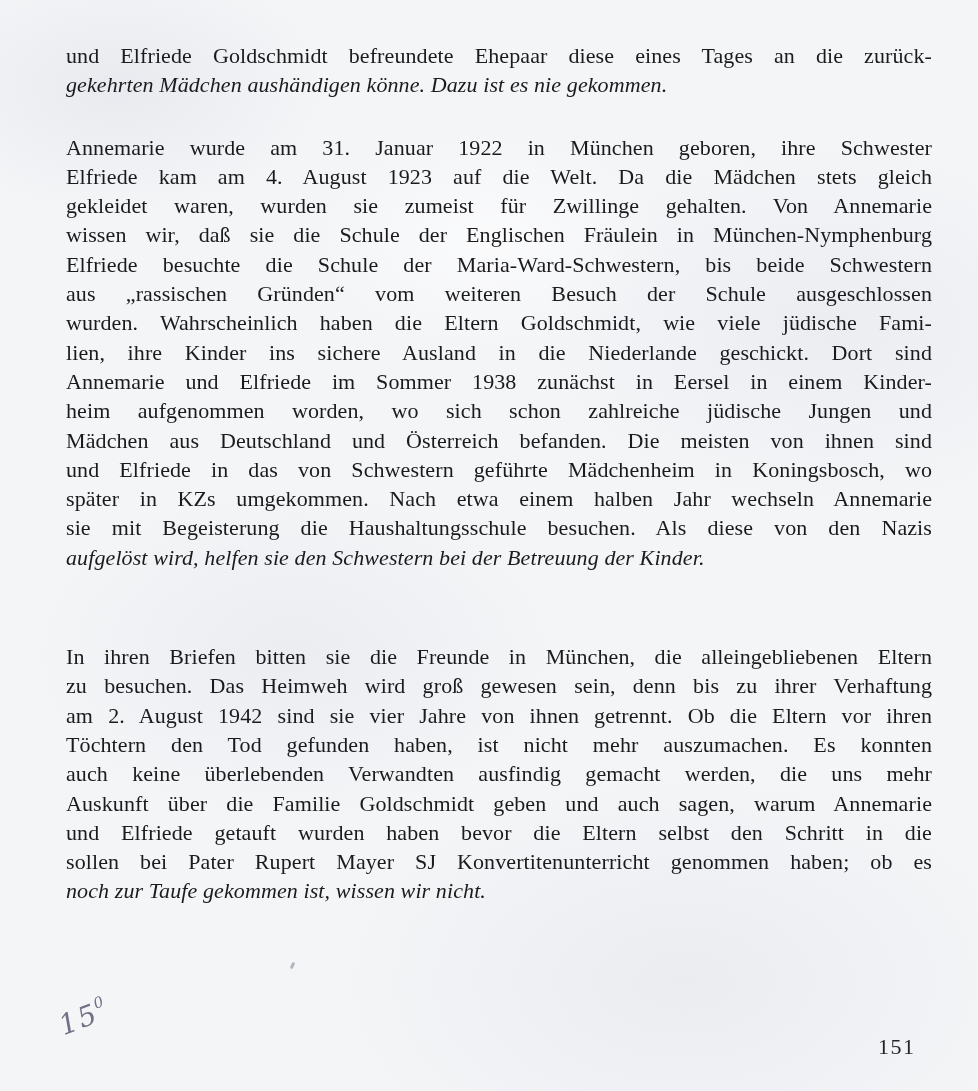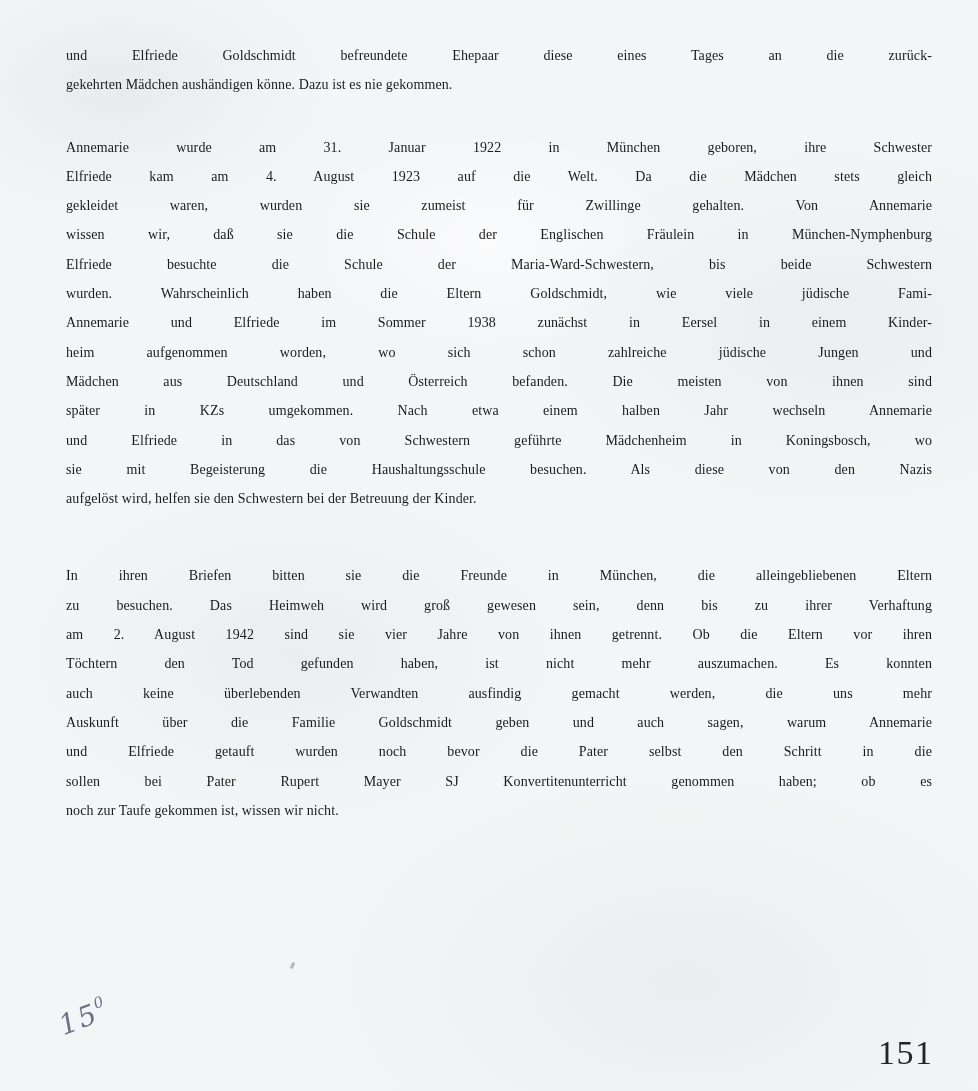--- a/index.html
+++ b/index.html
@@ -25,37 +25,38 @@
       radial-gradient(ellipse 420px 260px at 85% 30%, rgba(214,218,228,0.30), rgba(214,218,228,0) 70%),
       radial-gradient(ellipse 380px 240px at 30% 60%, rgba(208,212,222,0.25), rgba(208,212,222,0) 70%),
       radial-gradient(ellipse 500px 300px at 70% 90%, rgba(212,216,226,0.30), rgba(212,216,226,0) 70%),
       radial-gradient(ellipse 260px 160px at 50% 22%, rgba(255,255,255,0.6),  rgba(255,255,255,0) 70%);
   }
   .text-block {
     position: absolute;
     left: 66px;
     top: 41px;
     width: 866px;
-    font-size: 14px;
+    font-size: 22px;
     line-height: 29.3px;
     color: #1b1b1e;
     letter-spacing: 0.1px;
   }
   .para { margin: 0; }
   .para:nth-child(1) { margin-bottom: 33px; }
-  .para:nth-child(2) { margin-bottom: 48px; }
+  .para:nth-child(2) { margin-bottom: 70px; }
   .line {
     height: 29.3px;
     overflow: hidden;
     text-align: justify;
     text-align-last: justify;
   }
   .line.last {
     text-align: center;
     text-align-last: left;
+    font-style: italic;
   }
   .pencil-note {
     position: absolute;
     left: 66px;
     top: 1008px;
     transform: rotate(-21deg);
     transform-origin: left bottom;
     color: #5a5a74;
     font-family: "DejaVu Serif", serif;
     font-style: italic;
@@ -65,21 +66,21 @@
   }
   .pencil-note .sup {
     font-size: 15px;
     vertical-align: 13px;
     letter-spacing: 0;
   }
   .page-number {
     position: absolute;
     left: 878px;
     top: 1034px;
-    font-size: 34px;
+    font-size: 22px;
     color: #242427;
     letter-spacing: 1.5px;
   }
   .ink-speck {
     position: absolute;
     left: 291px;
     top: 962px;
     width: 3px;
     height: 7px;
     background: #9a9aa6;
@@ -95,37 +96,39 @@
     <div class="para">
       <div class="line">und Elfriede Goldschmidt befreundete Ehepaar diese eines Tages an die zurück-</div>
       <div class="line last">gekehrten Mädchen aushändigen könne. Dazu ist es nie gekommen.</div>
     </div>
     <div class="para">
       <div class="line">Annemarie wurde am 31. Januar 1922 in München geboren, ihre Schwester</div>
       <div class="line">Elfriede kam am 4. August 1923 auf die Welt. Da die Mädchen stets gleich</div>
       <div class="line">gekleidet waren, wurden sie zumeist für Zwillinge gehalten. Von Annemarie</div>
       <div class="line">wissen wir, daß sie die Schule der Englischen Fräulein in München-Nymphenburg</div>
       <div class="line">Elfriede besuchte die Schule der Maria-Ward-Schwestern, bis beide Schwestern</div>
+      <div class="line">aus „rassischen Gründen“ vom weiteren Besuch der Schule ausgeschlossen</div>
       <div class="line">wurden. Wahrscheinlich haben die Eltern Goldschmidt, wie viele jüdische Fami-</div>
+      <div class="line">lien, ihre Kinder ins sichere Ausland in die Niederlande geschickt. Dort sind</div>
       <div class="line">Annemarie und Elfriede im Sommer 1938 zunächst in Eersel in einem Kinder-</div>
       <div class="line">heim aufgenommen worden, wo sich schon zahlreiche jüdische Jungen und</div>
       <div class="line">Mädchen aus Deutschland und Österreich befanden. Die meisten von ihnen sind</div>
+      <div class="line">und Elfriede in das von Schwestern geführte Mädchenheim in Koningsbosch, wo</div>
       <div class="line">später in KZs umgekommen. Nach etwa einem halben Jahr wechseln Annemarie</div>
-      <div class="line">und Elfriede in das von Schwestern geführte Mädchenheim in Koningsbosch, wo</div>
       <div class="line">sie mit Begeisterung die Haushaltungsschule besuchen. Als diese von den Nazis</div>
       <div class="line last">aufgelöst wird, helfen sie den Schwestern bei der Betreuung der Kinder.</div>
     </div>
     <div class="para">
       <div class="line">In ihren Briefen bitten sie die Freunde in München, die alleingebliebenen Eltern</div>
       <div class="line">zu besuchen. Das Heimweh wird groß gewesen sein, denn bis zu ihrer Verhaftung</div>
       <div class="line">am 2. August 1942 sind sie vier Jahre von ihnen getrennt. Ob die Eltern vor ihren</div>
       <div class="line">Töchtern den Tod gefunden haben, ist nicht mehr auszumachen. Es konnten</div>
       <div class="line">auch keine überlebenden Verwandten ausfindig gemacht werden, die uns mehr</div>
       <div class="line">Auskunft über die Familie Goldschmidt geben und auch sagen, warum Annemarie</div>
-      <div class="line">und Elfriede getauft wurden noch bevor die Pater selbst den Schritt in die</div>
+      <div class="line">und Elfriede getauft wurden haben bevor die Eltern selbst den Schritt in die</div>
       <div class="line">sollen bei Pater Rupert Mayer SJ Konvertitenunterricht genommen haben; ob es</div>
       <div class="line last">noch zur Taufe gekommen ist, wissen wir nicht.</div>
     </div>
   </div>
 
 <div class="pencil-note"><span>15</span><span class="sup">0</span></div>
 
 <div class="ink-speck"></div>
 
 <div class="page-number">151</div>

